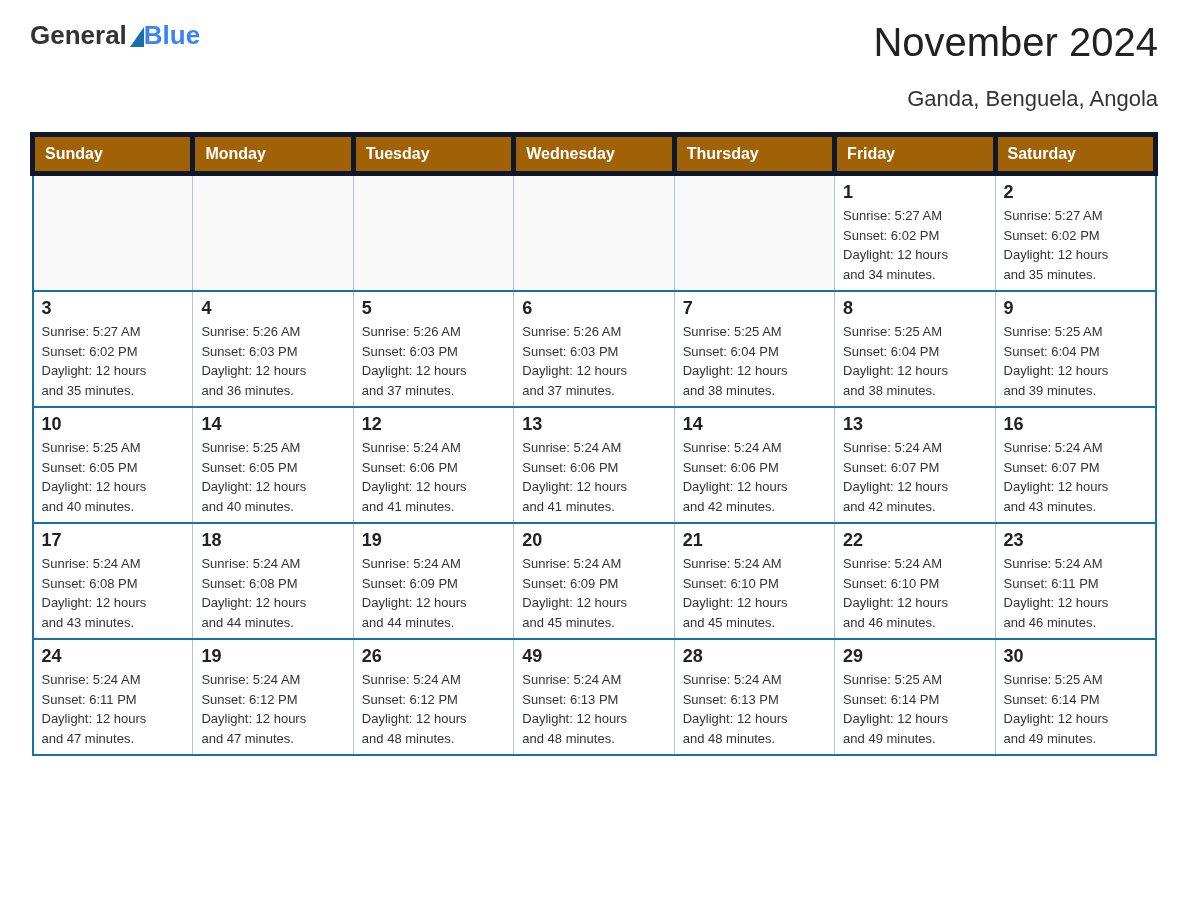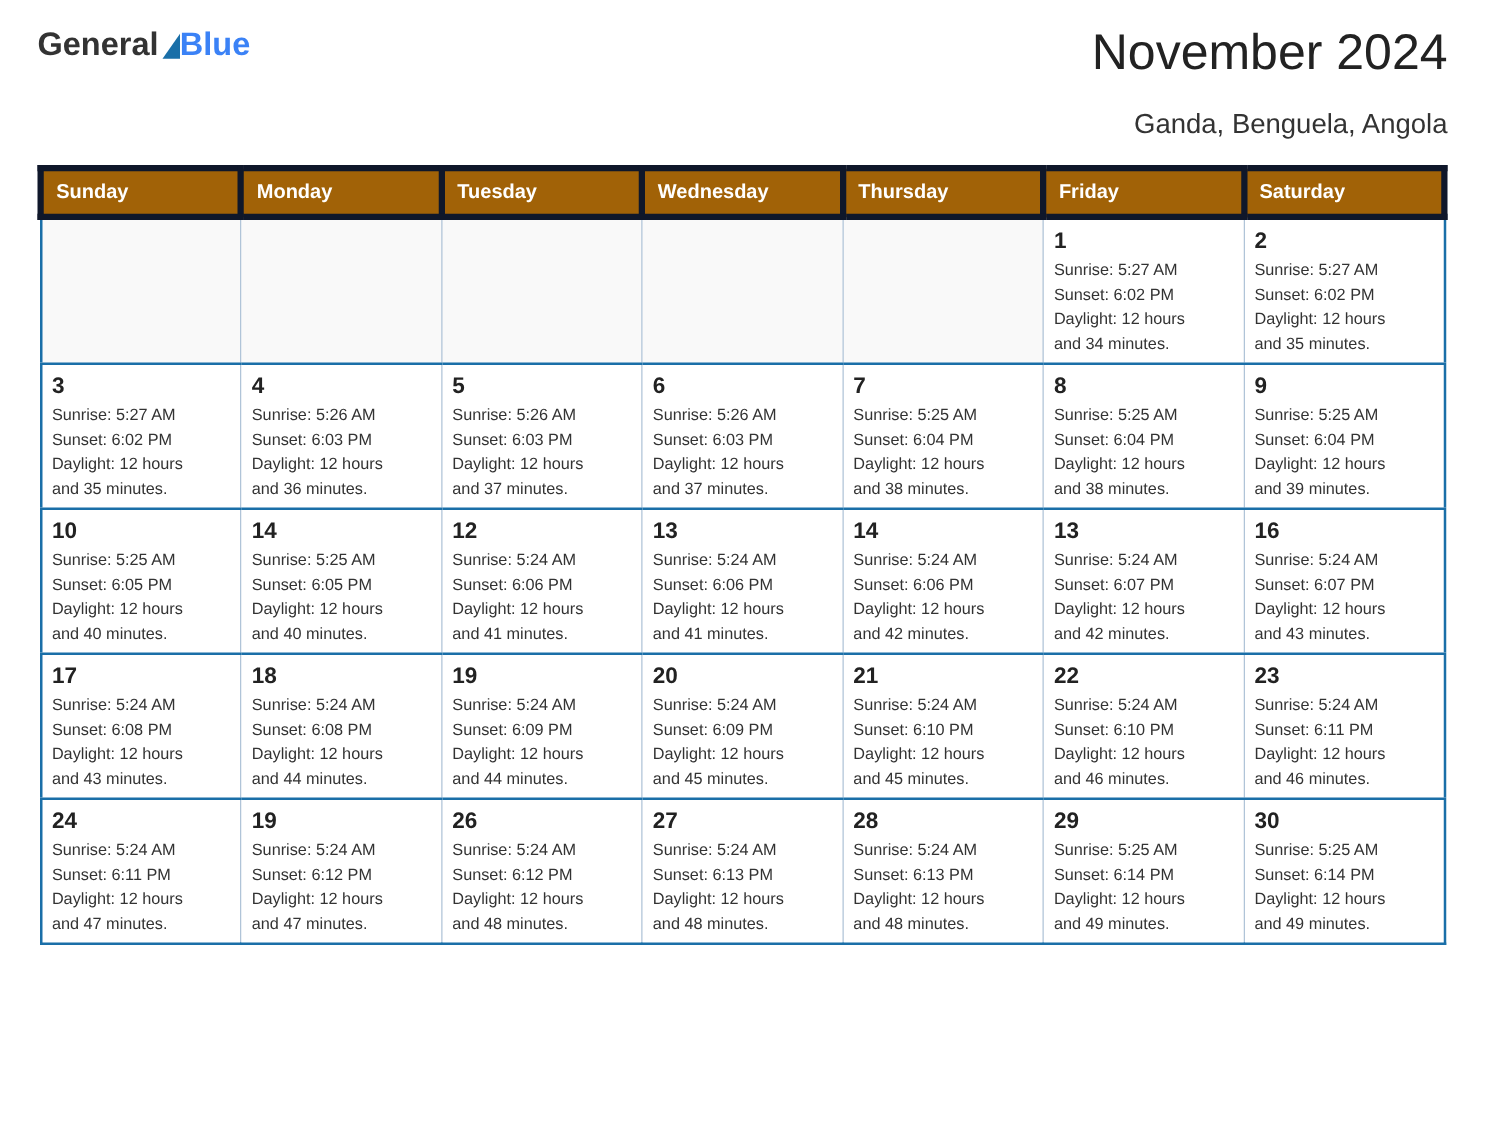--- a/index.html
+++ b/index.html
@@ -319,21 +319,21 @@
 and 47 minutes.</div>
         </td>
         <td>
           <span class="day-num">26</span>
           <div class="day-info" style="white-space: pre-line;">Sunrise: 5:24 AM
 Sunset: 6:12 PM
 Daylight: 12 hours
 and 48 minutes.</div>
         </td>
         <td>
-          <span class="day-num">27</span>
+          <span class="day-num">49</span>
           <div class="day-info" style="white-space: pre-line;">Sunrise: 5:24 AM
 Sunset: 6:13 PM
 Daylight: 12 hours
 and 48 minutes.</div>
         </td>
         <td>
           <span class="day-num">28</span>
           <div class="day-info" style="white-space: pre-line;">Sunrise: 5:24 AM
 Sunset: 6:13 PM
 Daylight: 12 hours

